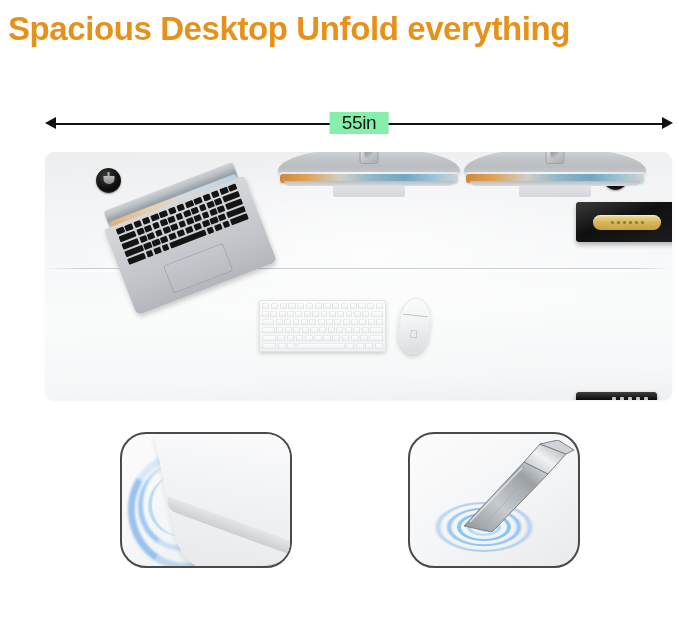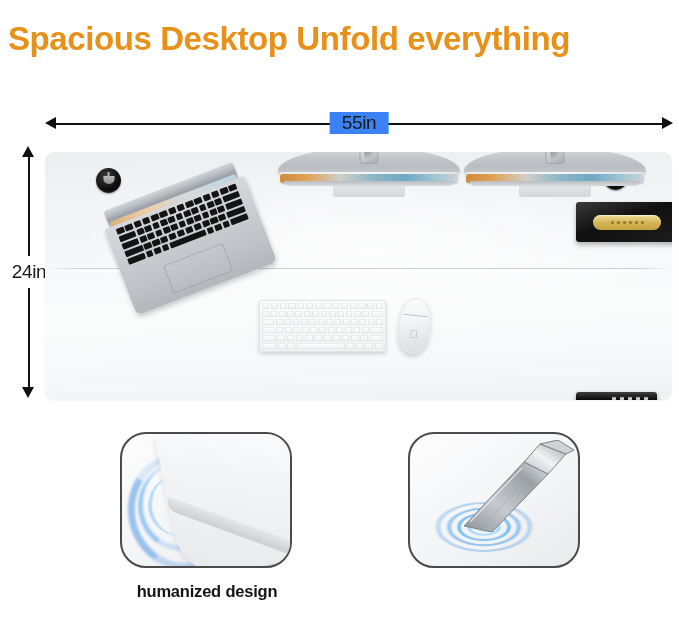--- a/index.html
+++ b/index.html
@@ -6,32 +6,32 @@
   body{
     width:679px;height:626px;
     background:#ffffff;
     font-family:"Liberation Sans","DejaVu Sans",sans-serif;
     overflow:hidden;position:relative;
   }
   .stage{position:absolute;left:0;top:0;width:679px;height:626px;}
 
   
   .title{
-    position:absolute;left:0;top:16px;width:578px;height:46px;
+    position:absolute;left:0;top:6px;width:578px;height:46px;
     display:flex;align-items:center;justify-content:center;
     font-size:33px;font-weight:bold;color:#e8911a;
     letter-spacing:-0.4px;white-space:nowrap;
   }
 
   
   .dim-h{position:absolute;left:45px;top:114px;width:628px;height:20px;}
   .dim-h .line{position:absolute;top:9px;left:8px;width:612px;height:1.6px;background:#111;}
   .dim-h .lbl{
     position:absolute;left:50%;top:-2px;transform:translateX(-50%);
-    background:#3b82f6;padding:0 12px;font-size:19px;color:#1a1a1a;
+    background:#86efac;padding:0 12px;font-size:19px;color:#1a1a1a;
     line-height:22px;letter-spacing:-0.3px;
   }
   .dim-h .ah-l,.dim-h .ah-r{position:absolute;top:3px;width:0;height:0;
     border-top:6.5px solid transparent;border-bottom:6.5px solid transparent;}
   .dim-h .ah-l{left:0;border-right:11px solid #111;}
   .dim-h .ah-r{right:0;border-left:11px solid #111;}
 
   .dim-v{position:absolute;left:19px;top:146px;width:20px;height:252px;}
   .dim-v .line{position:absolute;left:9px;top:8px;width:1.6px;height:236px;background:#111;}
   .dim-v .lbl{
@@ -224,26 +224,20 @@
 
   <div class="title">Spacious Desktop Unfold everything</div>
 
   <div class="dim-h">
     <span class="ah-l"></span>
     <span class="line"></span>
     <span class="ah-r"></span>
     <span class="lbl">55in</span>
   </div>
 
-  <div class="dim-v">
-    <span class="av-t"></span>
-    <span class="line"></span>
-    <span class="av-b"></span>
-    <span class="lbl">24in</span>
-  </div>
 
   <div class="desk">
     <div class="desk-sheen"></div>
     <div class="desk-seam"></div>
     <div class="desk-seam2"></div>
 
     <div class="grommet" id="grommet-left">
       <span class="slot"></span>
     </div>
     <div class="grommet" id="grommet-right">
@@ -466,21 +460,20 @@
 
   <div class="feature" id="feature-left">
     <div class="box">
       <span class="arc arc1"></span>
       <span class="arc arc2"></span>
       <span class="arc arc3"></span>
       <span class="corner-slab"></span>
       <span class="corner-edge"></span>
     </div>
     <div class="cap">
-      <div>humanized design</div>
     </div>
   </div>
 
   <div class="feature" id="feature-right">
     <div class="box">
       <span class="ripple-wrap">
         <span class="ripple r1"></span>
         <span class="ripple r2"></span>
         <span class="ripple r3"></span>
         <span class="ripple r4"></span>

